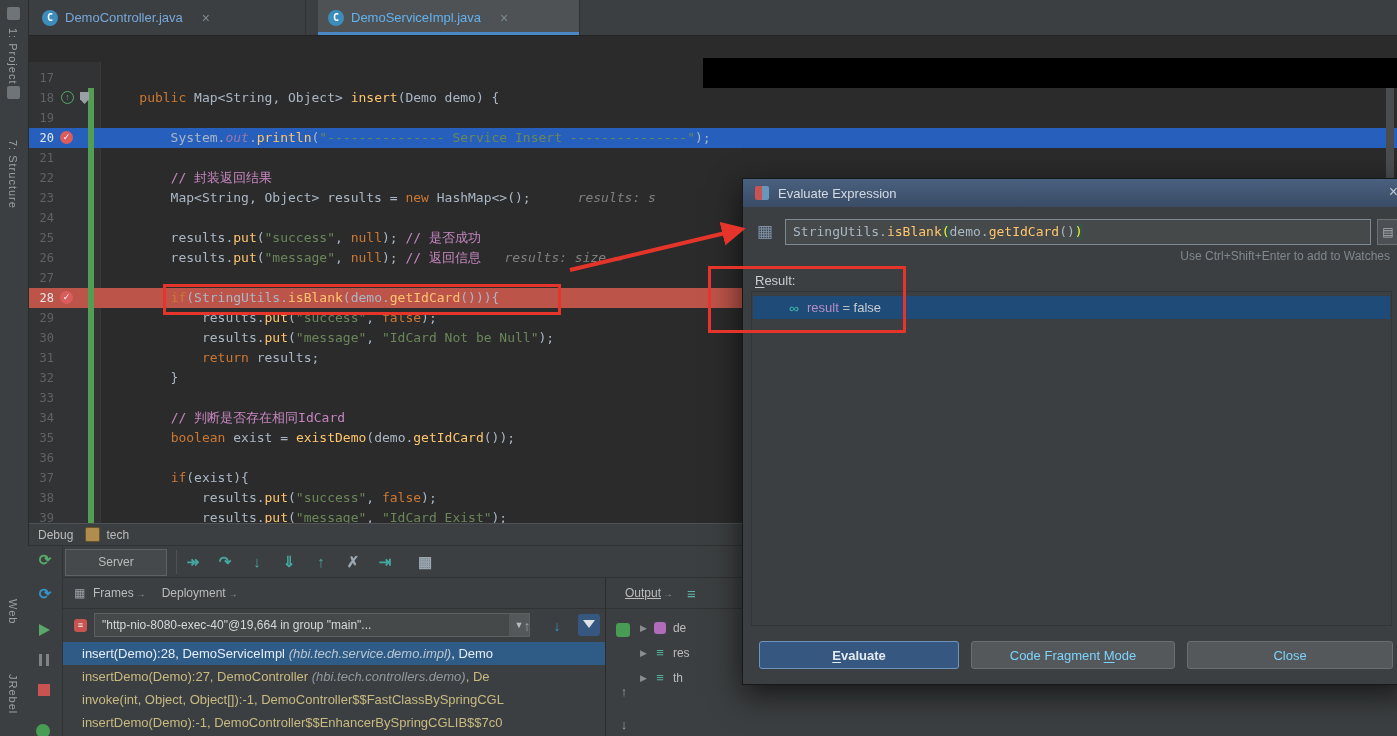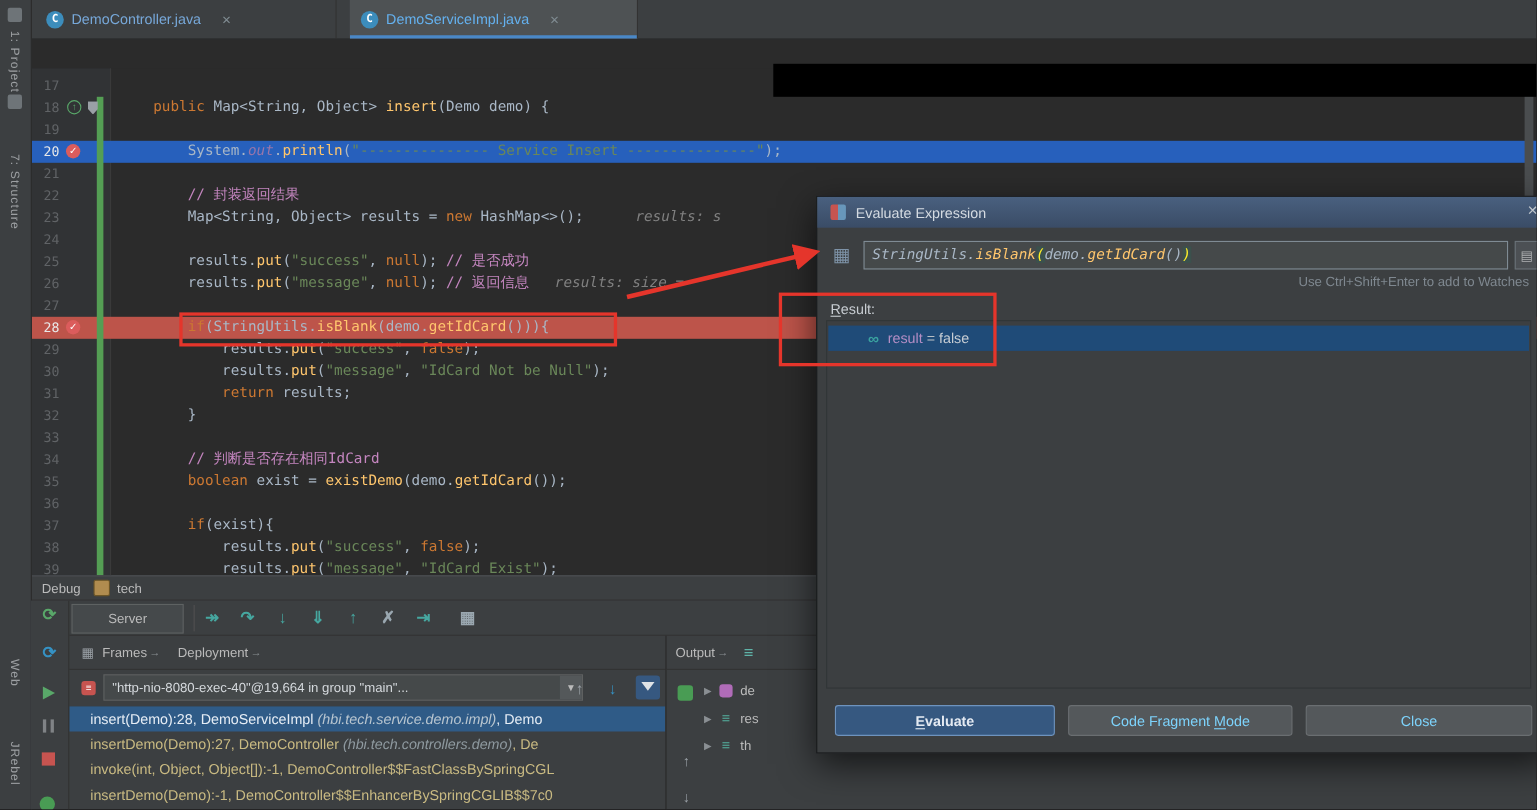--- a/index.html
+++ b/index.html
@@ -77,21 +77,21 @@
   .step-ic{position:absolute;top:6px;width:22px;height:20px;text-align:center;line-height:20px;font-size:15px;font-weight:bold;color:#46A7A0;cursor:pointer;}
   .step-ic.gray{color:#9AA7B0;}
 
   #dbg-tabs{left:62px;top:578px;width:543px;height:31px;background:#3C3F41;border-bottom:1px solid #323232;box-sizing:border-box;
             display:flex;align-items:center;}
   .mini-grid{width:12px;height:12px;margin-left:12px;color:#9AA0A6;font-size:12px;line-height:12px;}
   .dtab{margin-left:7px;color:#BBB;cursor:pointer;}
   .dtab-arrow{color:#8A8F93;font-size:10px;margin-left:2px;}
   #out-header{left:605px;top:578px;width:792px;height:31px;background:#3C3F41;border-bottom:1px solid #323232;border-left:1px solid #2B2B2B;
               box-sizing:border-box;display:flex;align-items:center;}
-  #out-header .lbl{margin-left:8px;color:#BBB;cursor:pointer;}
+  #out-header .lbl{margin-left:19px;color:#BBB;cursor:pointer;text-decoration:underline;}
   .burger{margin-left:14px;color:#5FB3A8;font-size:15px;cursor:pointer;}
 
   #thread-row{left:62px;top:609px;width:543px;height:33px;background:#3C3F41;}
   .thread-ic{position:absolute;left:12px;top:10px;width:13px;height:13px;border-radius:3px;background:#C75450;color:#fff;
              font-size:9px;line-height:13px;text-align:center;}
   #thread-dd{position:absolute;left:32px;top:4px;width:436px;height:24px;background:#45494A;border:1px solid #5E6060;box-sizing:border-box;
              color:#D4D8DC;line-height:22px;padding-left:7px;cursor:pointer;overflow:hidden;white-space:nowrap;}
   .dd-btn{position:absolute;right:0;top:0;width:20px;height:22px;background:#54585A;color:#BBB;text-align:center;line-height:22px;font-size:9px;}
   .nav-ic{position:absolute;top:8px;width:18px;height:18px;text-align:center;line-height:18px;font-size:14px;font-weight:bold;cursor:pointer;color:#9AA0A6;}
   #funnel{position:absolute;left:516px;top:5px;width:22px;height:22px;background:#365880;border-radius:3px;cursor:pointer;}
@@ -116,21 +116,21 @@
 
   
   #dialog{left:742px;top:178px;width:667px;height:507px;background:#3C3F41;border:1px solid #16181A;box-sizing:border-box;
           box-shadow:0 10px 30px rgba(0,0,0,.65);z-index:40;}
   #dlg-title{position:absolute;left:0;top:0;right:0;height:28px;background:linear-gradient(#49607F,#3A4C66);display:flex;align-items:center;}
   .dlg-ic{width:14px;height:14px;margin-left:12px;border-radius:2px;background:linear-gradient(90deg,#C75450 50%,#6897BB 50%);}
   #dlg-title .t{margin-left:9px;color:#D5DBE2;font-size:13px;}
   #dlg-close{position:absolute;right:10px;top:4px;color:#BFC6CC;font-size:16px;cursor:pointer;}
   .expr-ic{position:absolute;left:14px;top:44px;width:18px;height:18px;color:#7E93A8;font-size:17px;line-height:18px;}
   #expr-input{position:absolute;left:42px;top:40px;width:586px;height:26px;background:#45494A;border:1px solid #7F8B94;box-sizing:border-box;
-              font-family:"DejaVu Sans Mono",monospace;font-size:13px;line-height:24px;padding-left:7px;white-space:pre;cursor:text;font-style:italic;}
+              font-family:"DejaVu Sans Mono",monospace;font-size:13px;line-height:24px;padding-left:7px;white-space:pre;cursor:text;}
   #expr-side{position:absolute;left:634px;top:40px;width:22px;height:26px;background:#4C5054;border:1px solid #697177;box-sizing:border-box;
              color:#AFB1B3;text-align:center;line-height:24px;cursor:pointer;}
   #watch-hint{position:absolute;right:18px;top:70px;color:#7F8890;font-size:12px;}
   #result-label{position:absolute;left:12px;top:94px;color:#C8CDD2;font-size:13px;}
   #result-tree{position:absolute;left:8px;top:112px;width:641px;height:335px;border:1px solid #313537;box-sizing:border-box;background:#3C3F41;}
   #result-row{position:absolute;left:1px;right:1px;top:4px;height:23px;background:#1F4B78;display:flex;align-items:center;cursor:pointer;}
   .watch-ic{margin-left:36px;color:#3BA3A0;font-weight:bold;font-size:14px;}
   .res-name{margin-left:8px;color:#B48EC5;font-size:13px;}
   .res-eq{color:#B8BEC4;font-size:13px;white-space:pre;}
   .res-val{color:#C8CED4;font-size:13px;}

